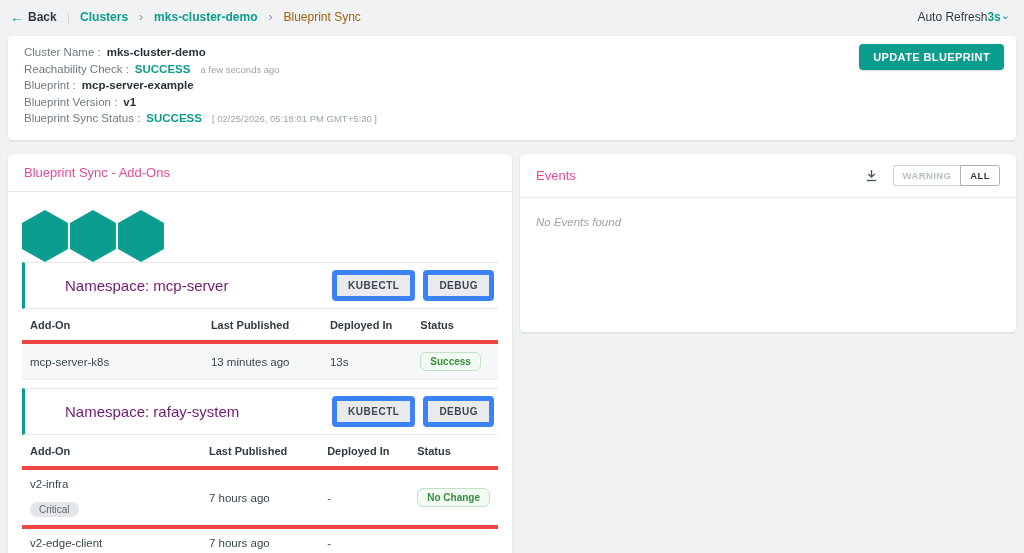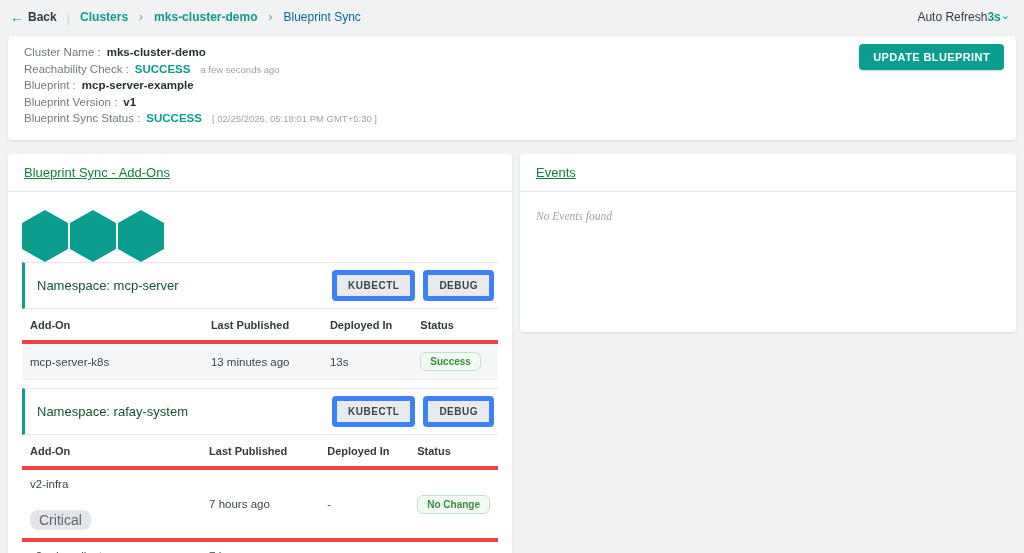--- a/index.html
+++ b/index.html
@@ -20,21 +20,21 @@
     padding: 0 14px 0 10px;
     font-size: 12px;
   }
   .topbar-left { display: flex; align-items: center; gap: 8px; }
   .back-link { display: flex; align-items: center; gap: 4px; cursor: pointer; }
   .back-arrow { color: #0b9d8e; font-size: 14px; line-height: 1; }
   .back-text { color: #313b42; font-weight: bold; }
   .topbar-divider { color: #cfd5d9; font-size: 13px; padding: 0 2px; }
   .crumb-link { color: #0b9d8e; font-weight: bold; cursor: pointer; }
   .crumb-sep { color: #8a959c; padding: 0 3px; }
-  .crumb-current { color: #0369a1; }
+  .crumb-current { color: #a16207; }
   .topbar-right { display: flex; align-items: center; }
   .auto-refresh-label { color: #313b42; }
   .auto-refresh-value { color: #0b9d8e; font-weight: bold; }
   .chevron-down { color: #0b9d8e; font-size: 11px; line-height: 1; transform: translateY(-2px); }
 
   
   .card {
     background: #ffffff;
     border-radius: 4px;
     box-shadow: 0 1px 2px rgba(60,64,67,0.12), 0 0 1px rgba(60,64,67,0.08);
@@ -78,40 +78,40 @@
   .addons-card { width: 504px; flex: 0 0 504px; min-height: 401px; }
   .events-card { flex: 1; height: 178px; display: flex; flex-direction: column; }
 
   .card-header {
     display: flex;
     align-items: center;
     justify-content: space-between;
     padding: 11px 16px;
     border-bottom: 1px solid #e8eaec;
   }
-  .card-title { font-size: 13px; color: #15803d; text-decoration: underline; }
+  .card-title { font-size: 13px; color: #ec4899; }
 
   
   .addons-body { padding: 18px 14px 14px 14px; }
   .hexagons { display: flex; gap: 2px; }
   .hexagon { display: block; }
   .ready-text { font-size: 12px; color: #313b42; margin: 20px 0 26px 2px; }
 
   .ns-section { margin-top: 0; }
   .ns-section + .ns-section { margin-top: 8px; }
   .ns-header {
     display: flex;
     align-items: center;
     justify-content: space-between;
     border-top: 1px solid #e4e6e8;
     border-bottom: 1px solid #e4e6e8;
     border-left: 3px solid #0b9d8e;
     padding: 7px 4px 7px 12px;
   }
-  .ns-title { font-size: 13px; color: #14532d; }
+  .ns-title { font-size: 15px; color: #701a75; margin-left: 28px; }
   .ns-buttons { display: flex; gap: 8px; }
   .gray-btn {
     background: #e8eaed;
     border: 5px solid #3b82f6;
     border-radius: 4px;
     color: #3c464e;
     font-family: "Liberation Sans", sans-serif;
     font-size: 10px;
     font-weight: bold;
     letter-spacing: 0.5px;
@@ -149,24 +149,24 @@
     font-size: 10px;
     font-weight: bold;
     padding: 3px 9px;
     border-radius: 6px;
     white-space: nowrap;
   }
   .tag-chip {
     display: inline-block;
     background: #e3e5e8;
     color: #5b6770;
-    font-size: 14px;
+    font-size: 10px;
     padding: 2px 9px;
     border-radius: 8px;
-    margin-top: 20px;
+    margin-top: 12px;
   }
 
   
   .events-header-right { display: flex; align-items: center; gap: 14px; }
   .download-btn { background: none; border: none; cursor: pointer; padding: 0; line-height: 0; }
   .filter-group { display: flex; }
   .filter-btn {
     font-family: "Liberation Sans", sans-serif;
     font-size: 9.5px;
     font-weight: bold;
@@ -179,21 +179,21 @@
     color: #b4bfc4;
     border: 1px solid #ccd4d8;
     border-radius: 3px 0 0 3px;
     border-right: none;
   }
   .filter-all {
     color: #313b42;
     border: 1px solid #aab4ba;
     border-radius: 0 3px 3px 0;
   }
-  .events-body { padding: 14px 16px; flex: 1; font-family: Liberation Serif, serif; }
+  .events-body { padding: 14px 16px; flex: 1; }
   .no-events { font-size: 11.5px; color: #9aa4ab; font-style: italic; }
 </style>
 </head>
 <body>
 
 <div class="topbar">
   <div class="topbar-left">
     <span class="back-link">
       <span class="back-arrow">←</span>
       <span class="back-text">Back</span>
@@ -337,19 +337,31 @@
           </tbody>
         </table>
       </div>
 
     </div>
   </div>
 
   <div class="card events-card">
     <div class="card-header">
       <span class="card-title">Events</span>
+      <span class="events-header-right">
+        <button class="download-btn">
+          <svg width="15" height="15" viewBox="0 0 24 24">
+            <path d="M12 3v11M7 9.5l5 5 5-5" stroke="#455a64" stroke-width="2.2" fill="none"></path>
+            <path d="M4.5 20h15" stroke="#455a64" stroke-width="2.2"></path>
+          </svg>
+        </button>
+        <span class="filter-group">
+          <button class="filter-btn filter-warning">WARNING</button>
+          <button class="filter-btn filter-all">ALL</button>
+        </span>
+      </span>
     </div>
     <div class="events-body">
       <span class="no-events">No Events found</span>
     </div>
   </div>
 
 </div>
 
 </body></html>

